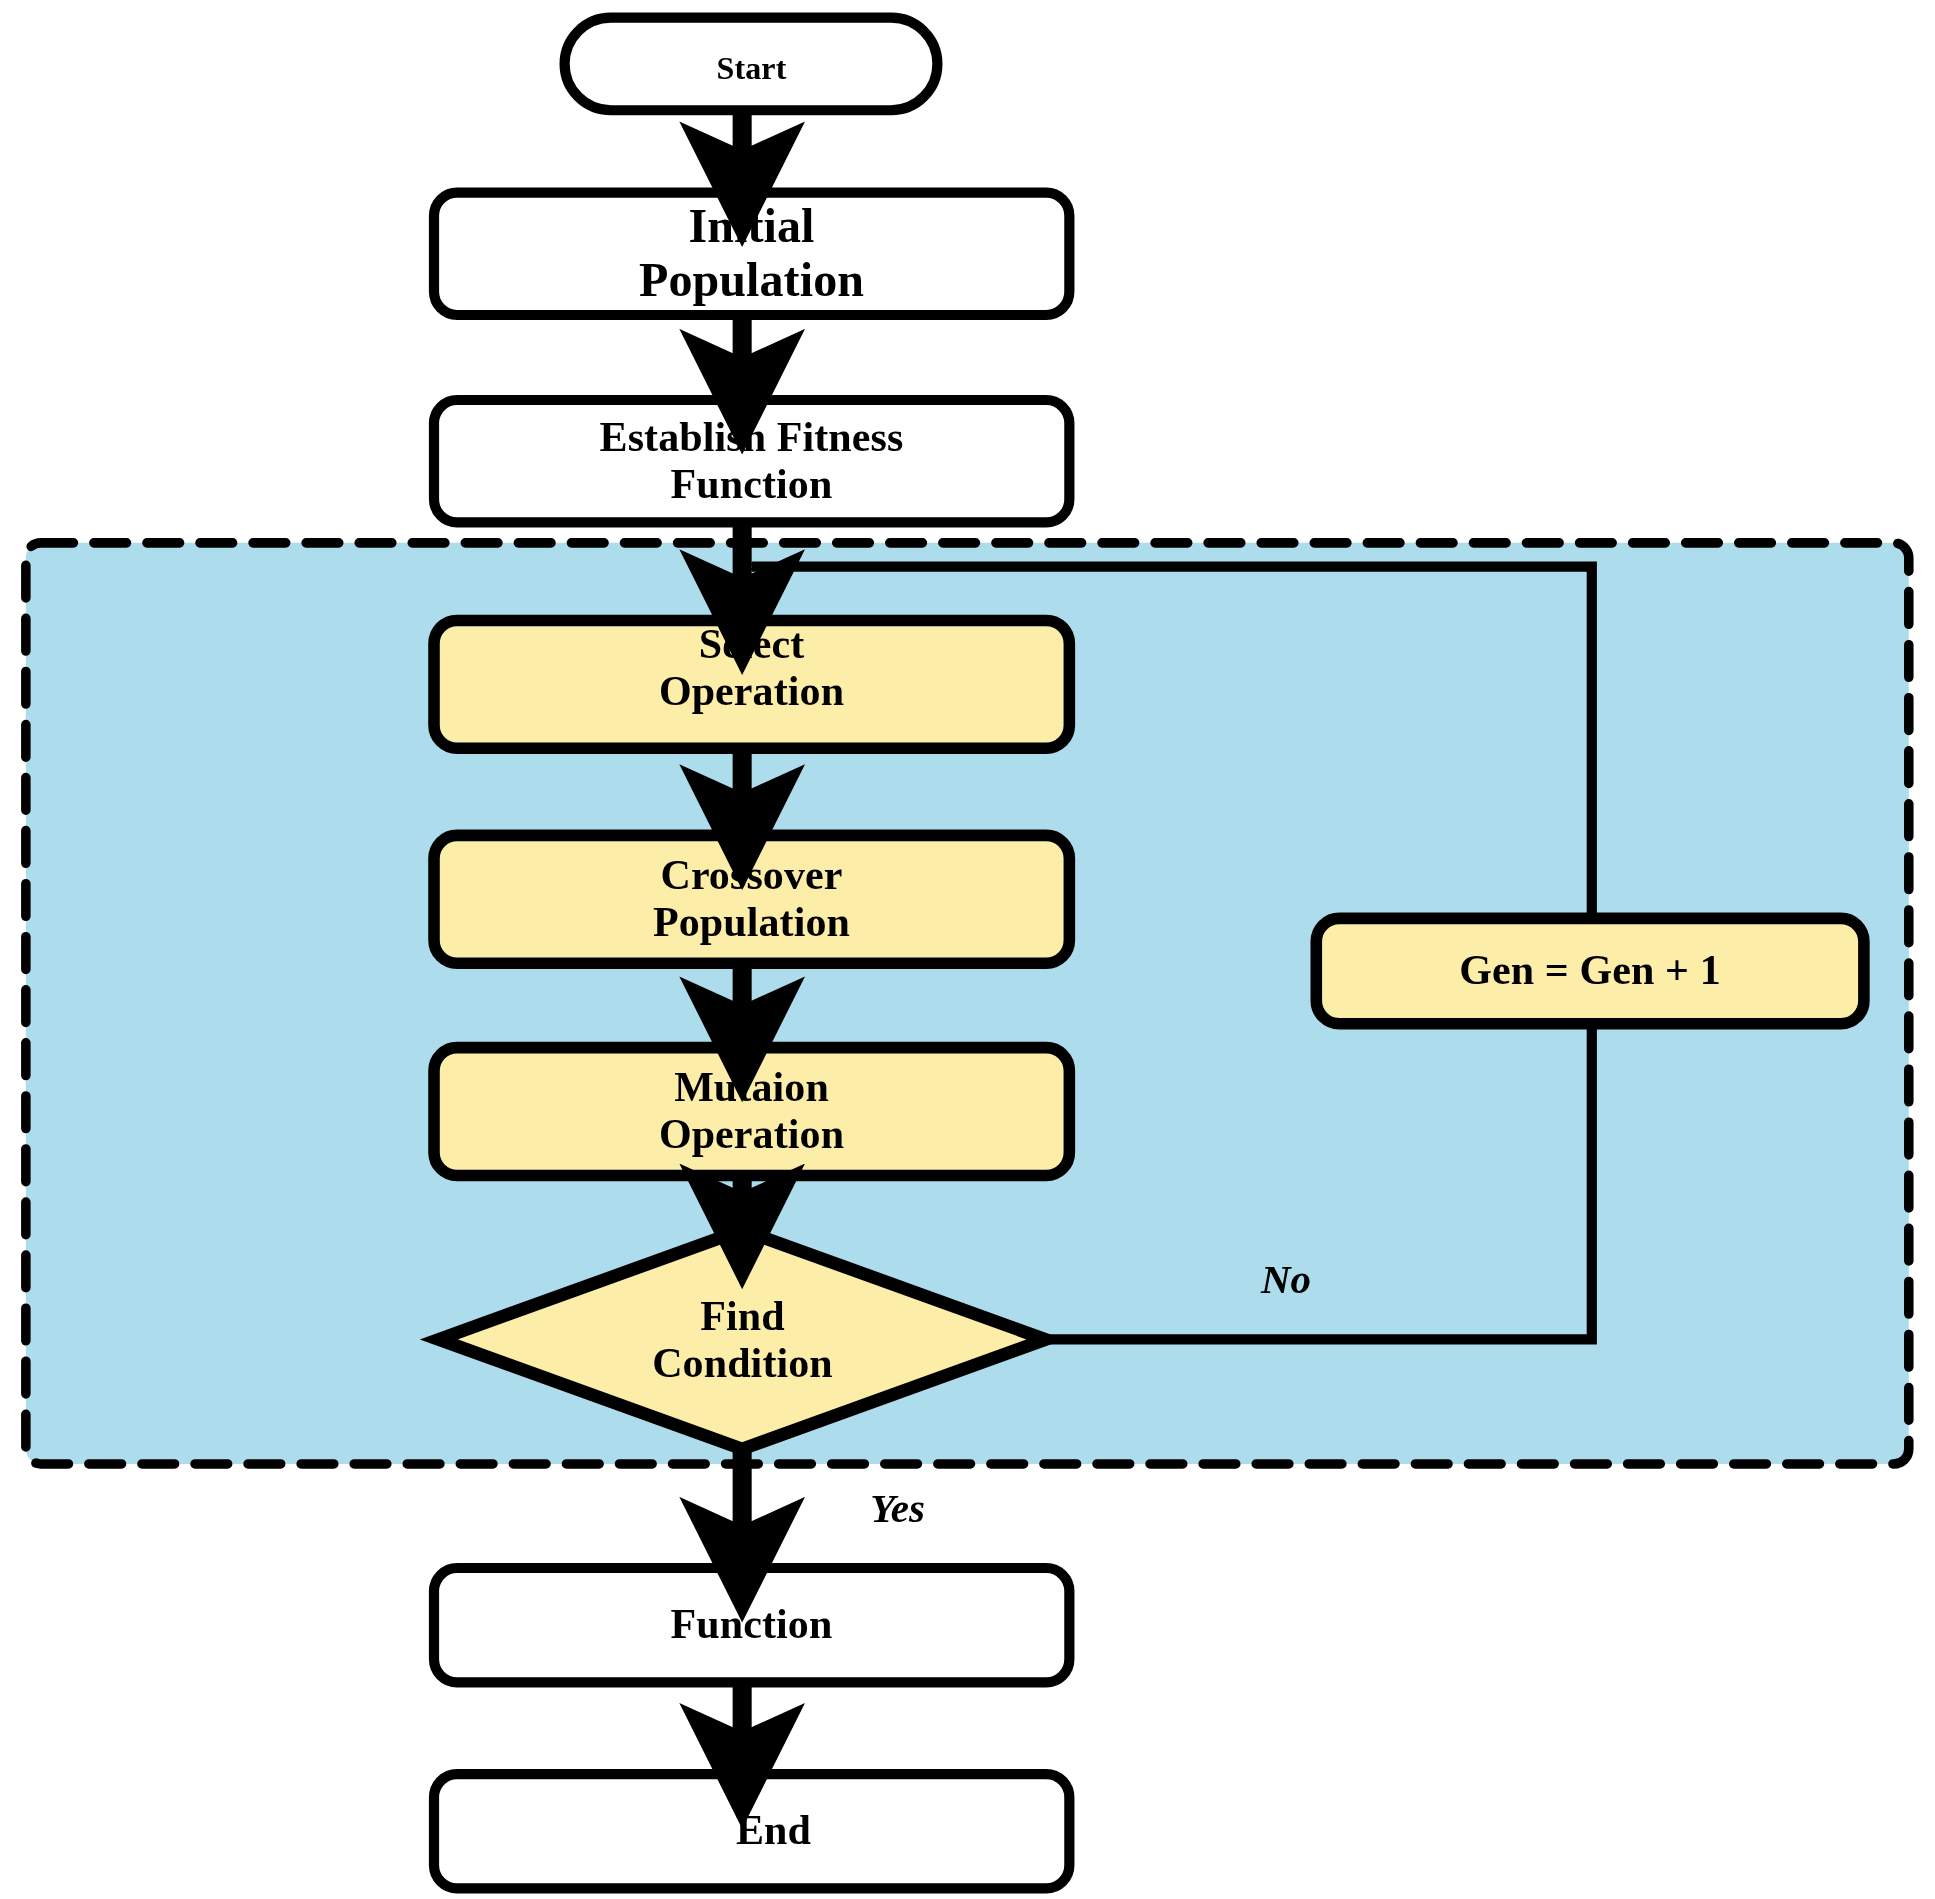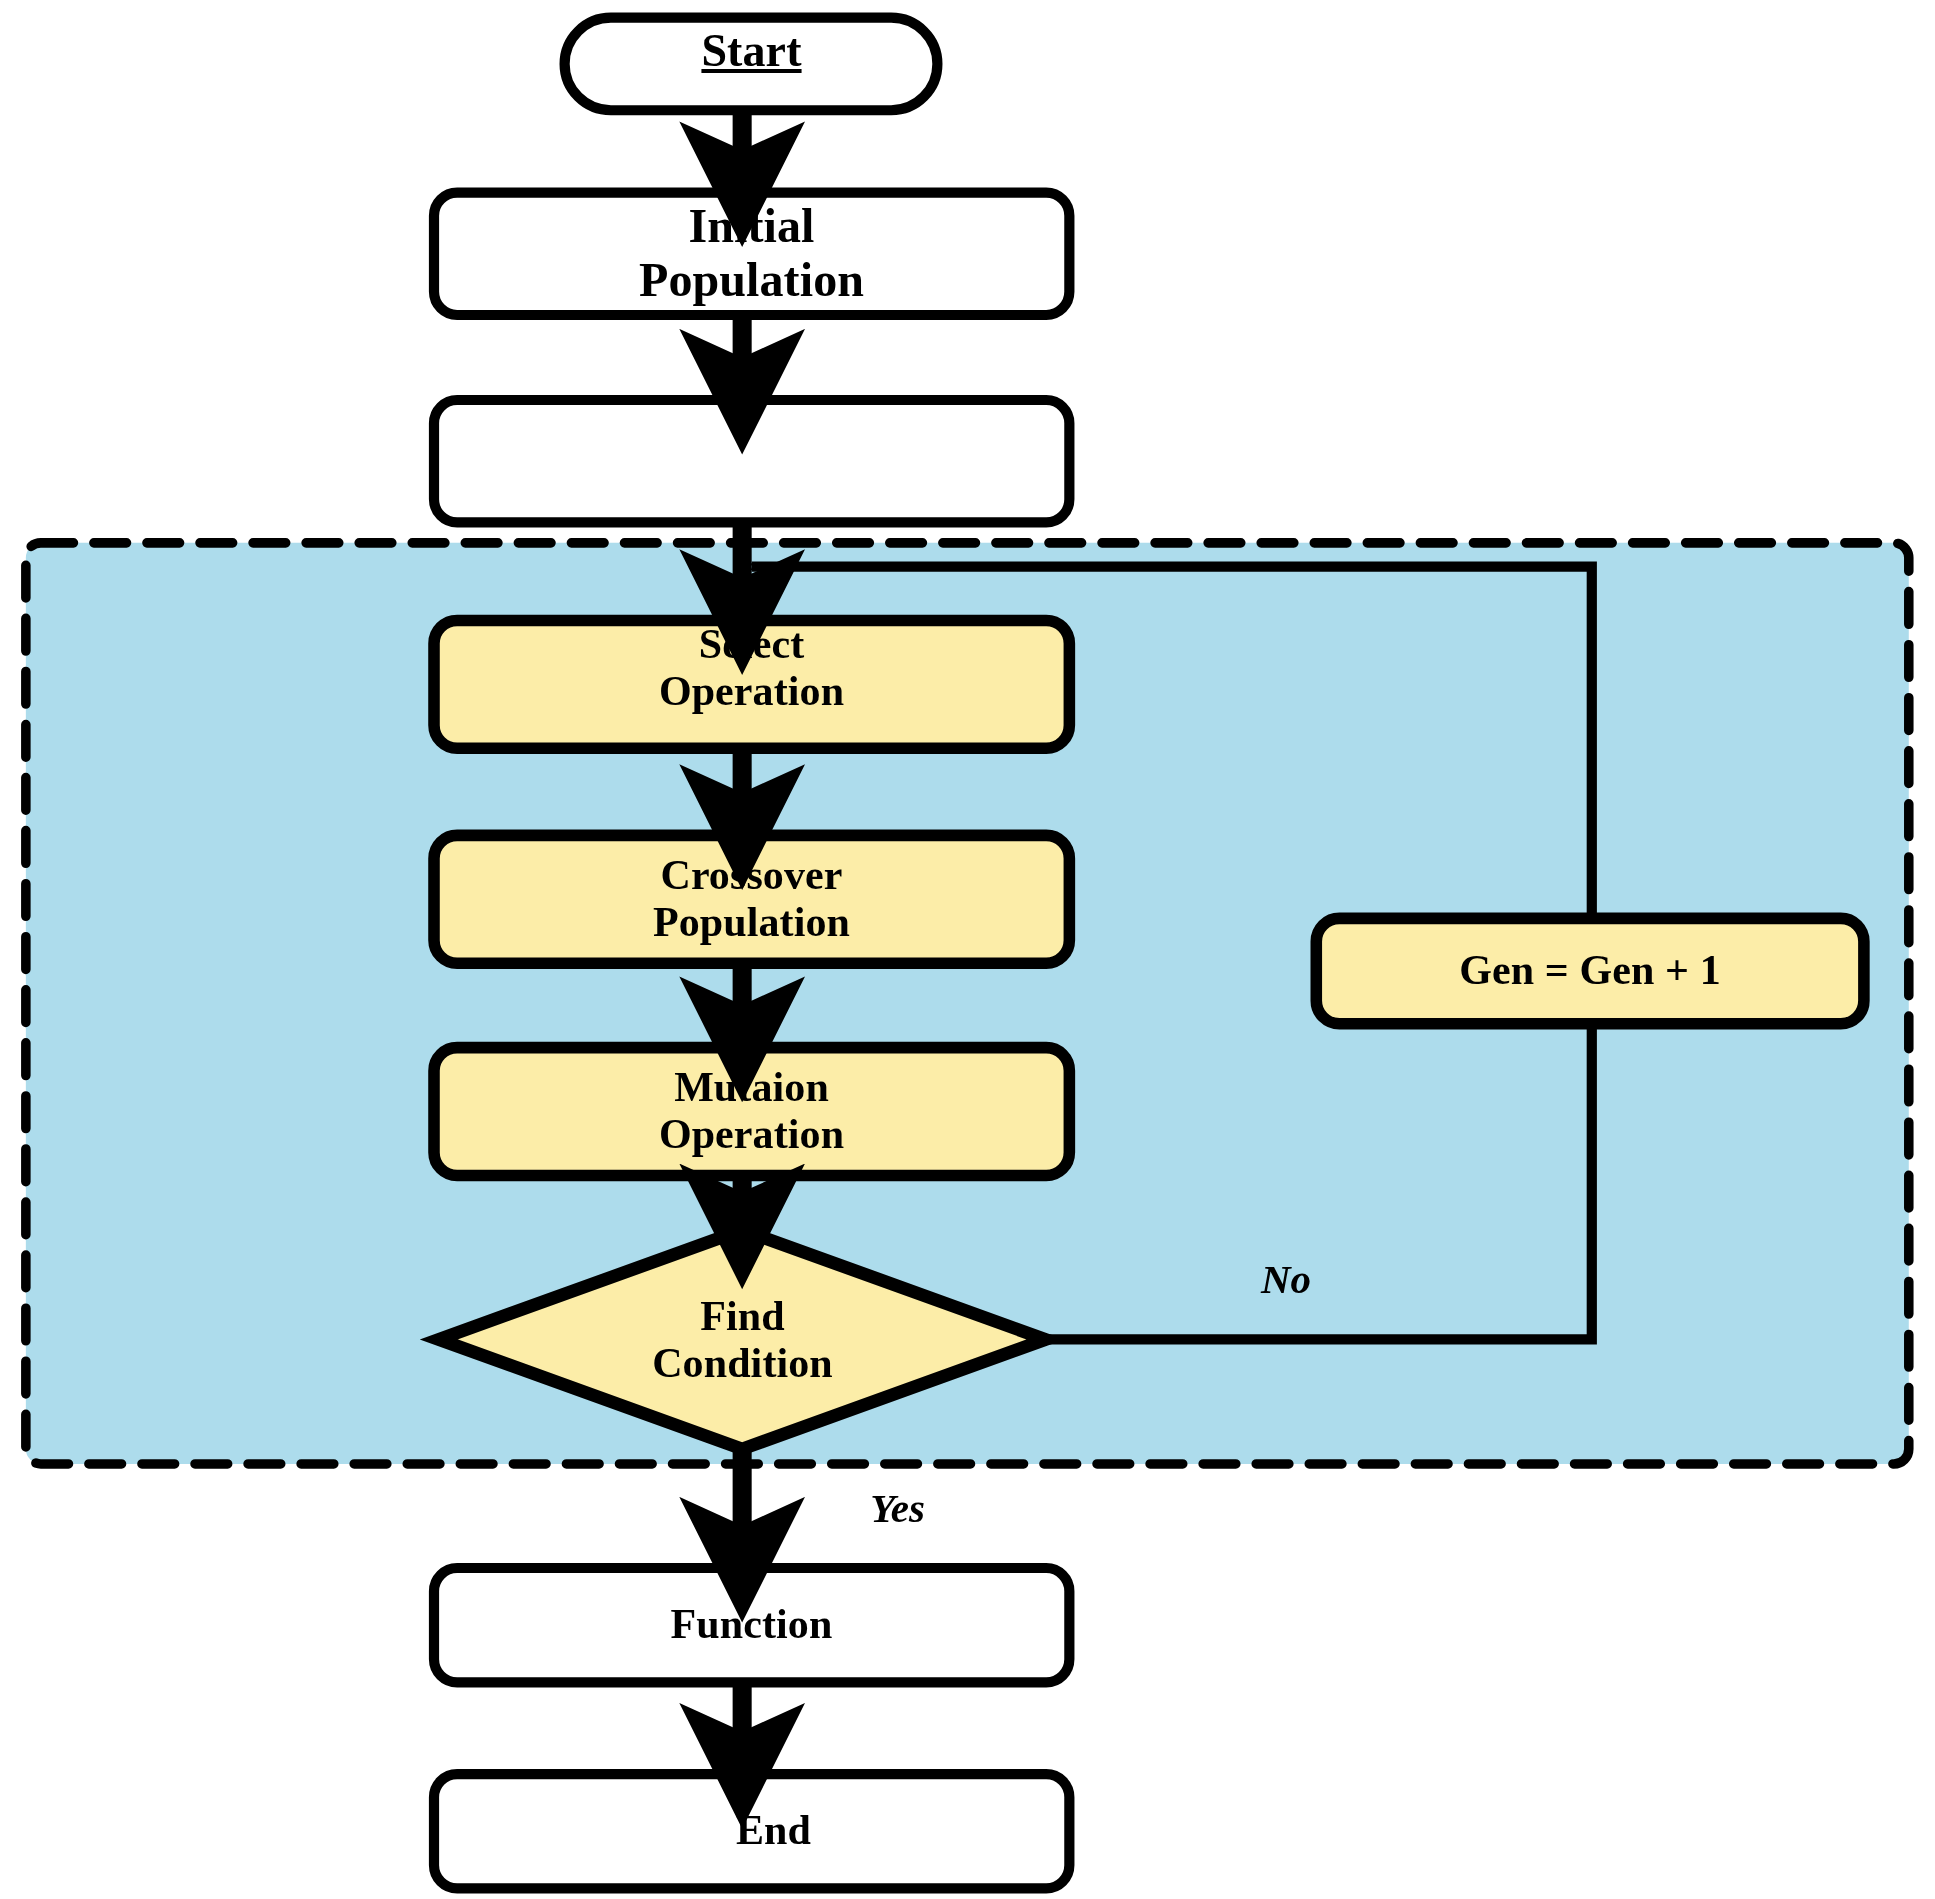--- a/index.html
+++ b/index.html
@@ -97,25 +97,27 @@
 
     <line x1="1091" y1="2130" x2="1091" y2="2290" stroke="#000000" stroke-width="28" marker-end="url(#bigArrow)"></line>
 
     <line x1="1091" y1="2473" x2="1091" y2="2593" stroke="#000000" stroke-width="28" marker-end="url(#bigArrow)"></line>
 
     <path d="M1537,1969 L2340,1969 L2340,1505" fill="none" stroke="#000000" stroke-width="15" stroke-linejoin="miter" stroke-linecap="butt"></path>
 
     <path d="M2340,1350 L2340,833 L1105,833" fill="none" stroke="#000000" stroke-width="15" stroke-linejoin="miter" stroke-linecap="butt" marker-end="url(#thinArrow)"></path>
   </svg>
 
-  <div class="node-label" style="left:565px; top:4px; width:373px; height:93px; font-size:46px;text-decoration:underline;">Start</div>
+  <div class="node-label" style="left:565px; top:22px; width:373px; height:93px; font-size:32px;">Start</div>
 
   <div class="node-label" style="left:434px; top:192px; width:635px; height:122px; font-size:48px;">Initial
 Population</div>
 
+  <div class="node-label" style="left:434px; top:400px; width:635px; height:122px; font-size:42px;">Establish Fitness
+Function</div>
 
   <div class="node-label" style="left:434px; top:604px; width:635px; height:128px; font-size:42px;">Select
 Operation</div>
 
   <div class="node-label" style="left:434px; top:835px; width:635px; height:128px; font-size:42px;">Crossover
 Population</div>
 
   <div class="node-label" style="left:434px; top:1047px; width:635px; height:128px; font-size:42px;">Mutaion
 Operation</div>
 

